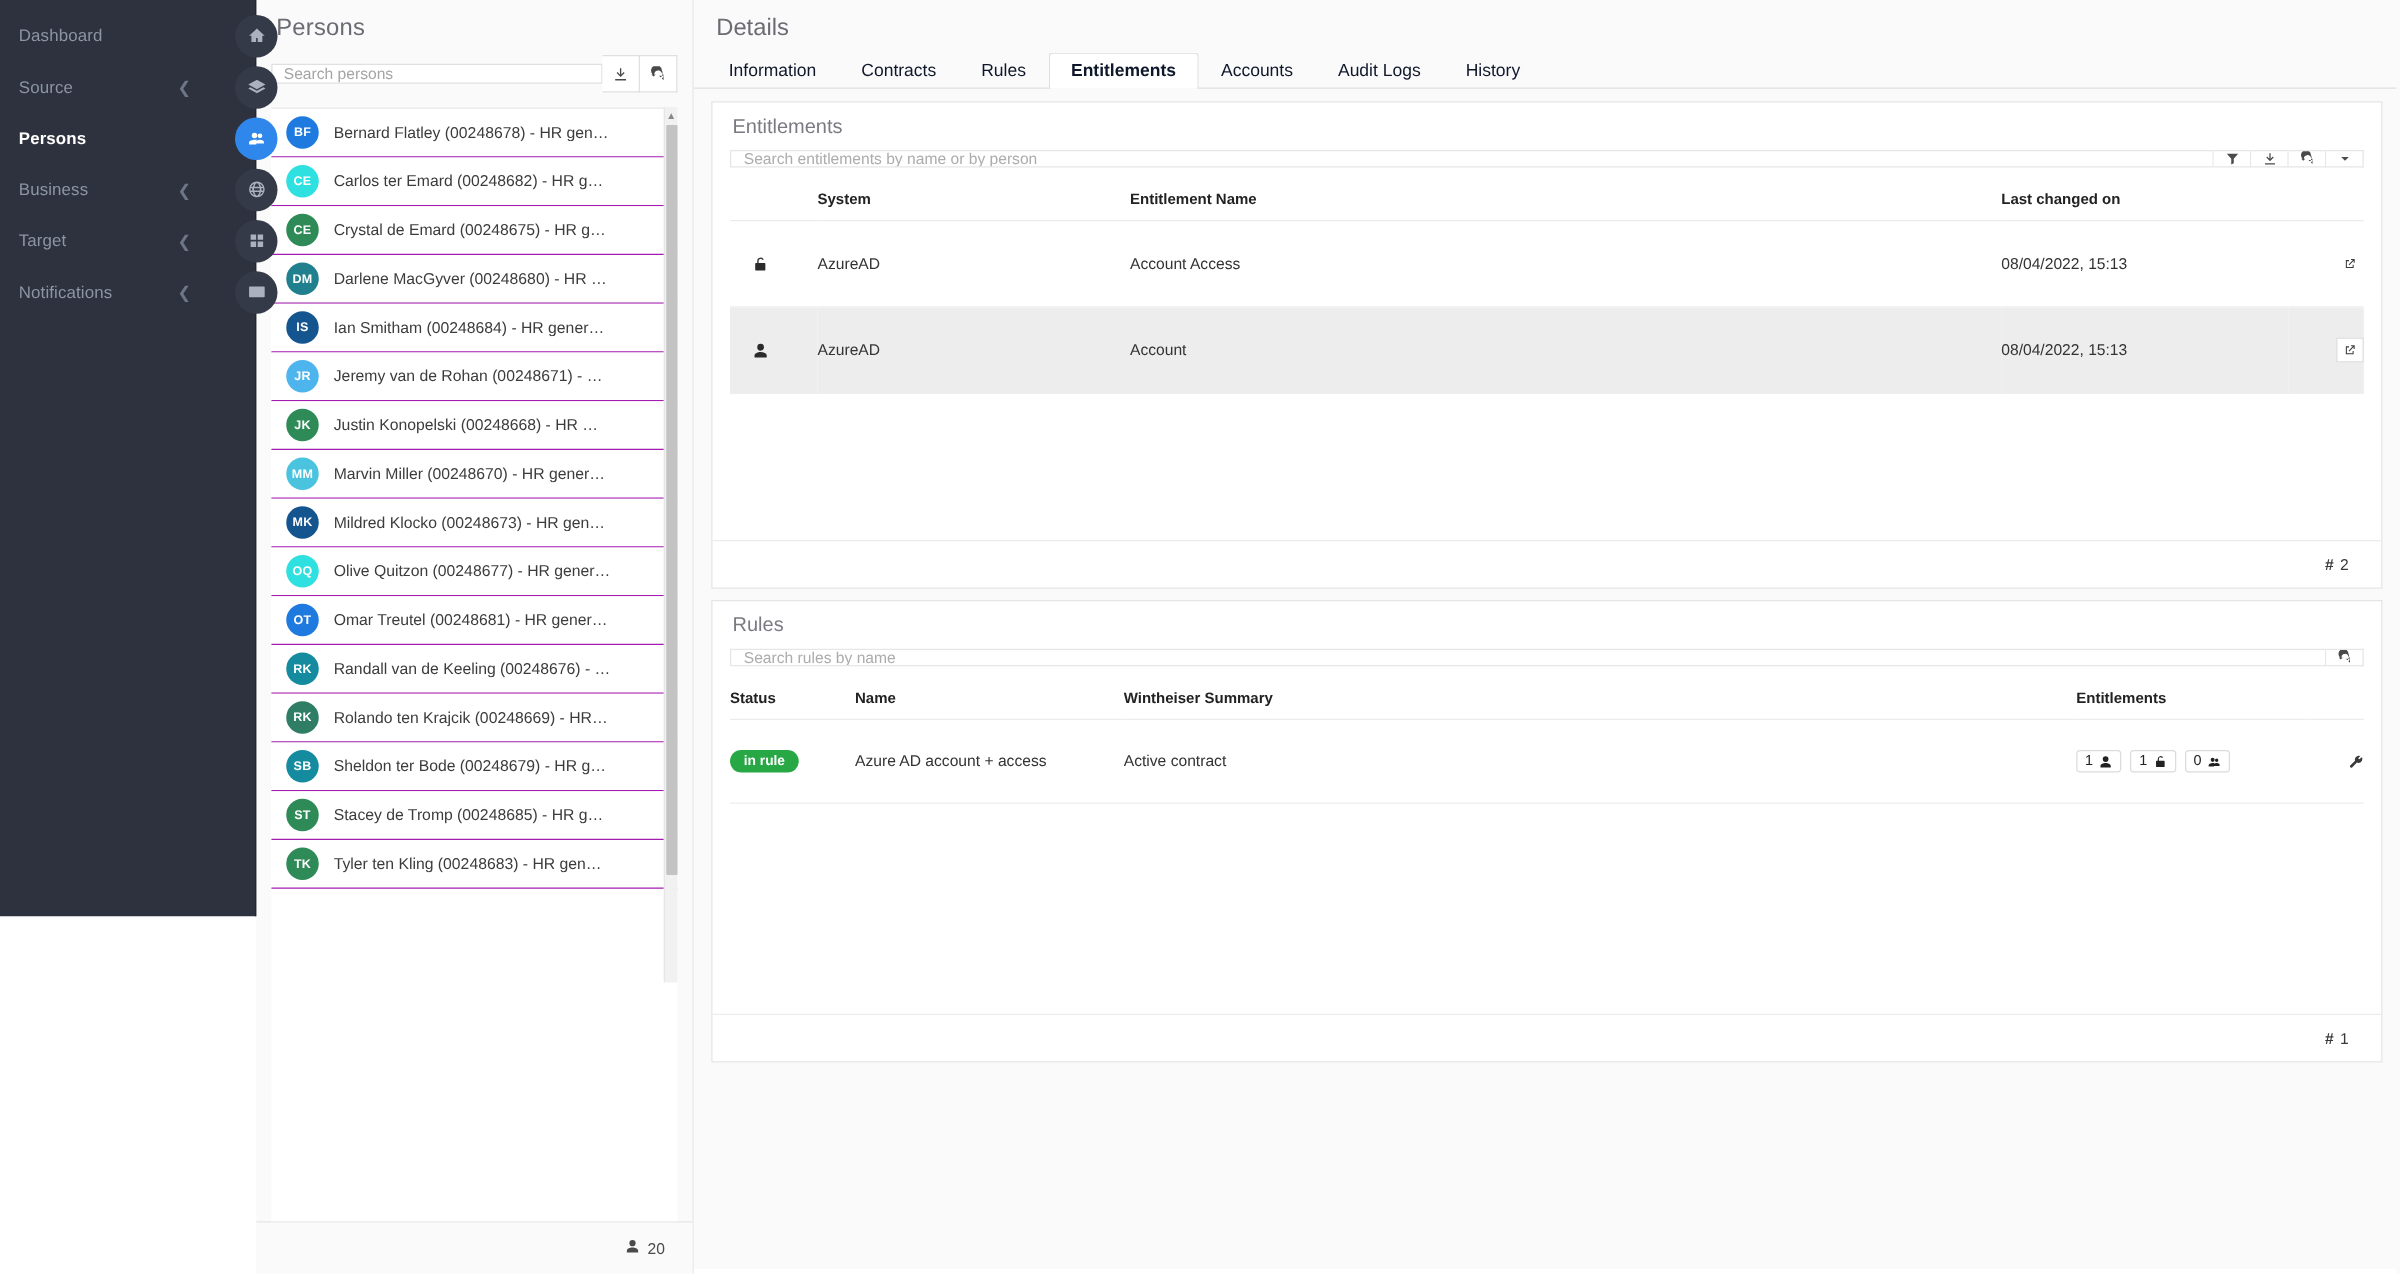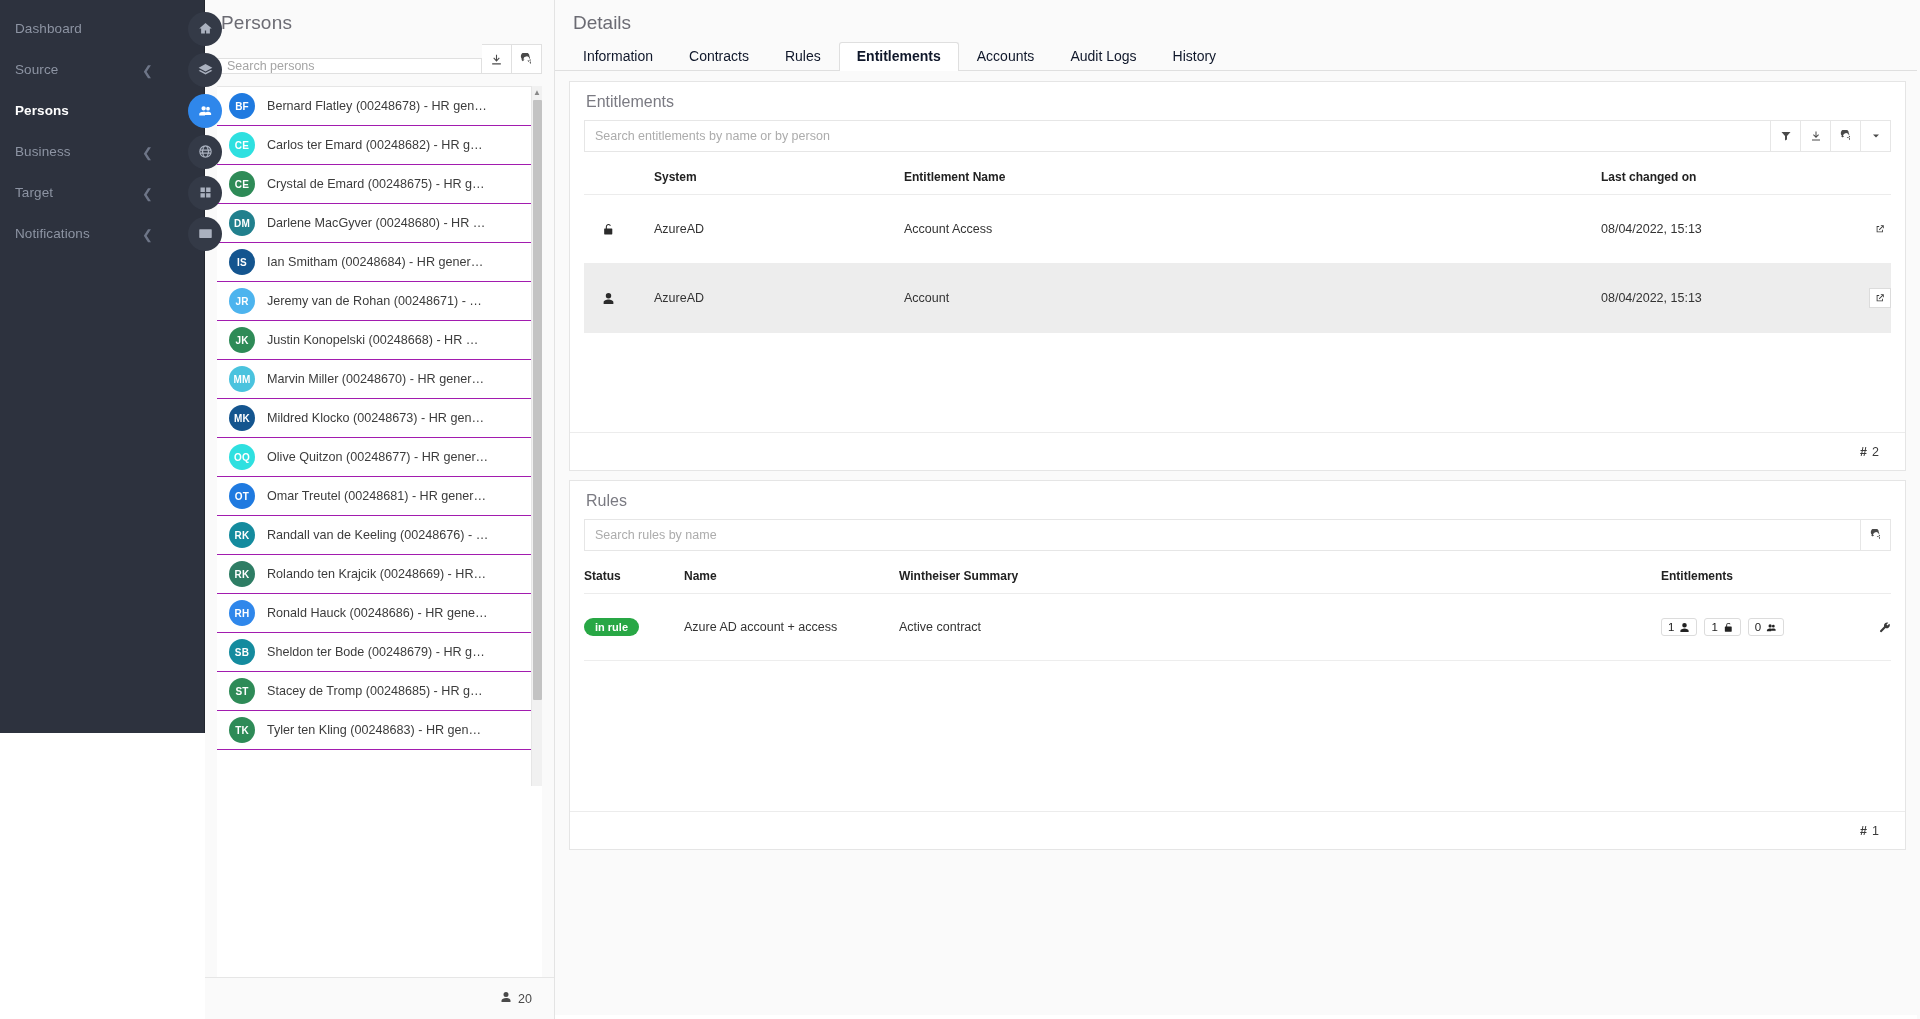--- a/index.html
+++ b/index.html
@@ -66,21 +66,21 @@
     border-right: 1px solid #e3e3e3;
     display: flex; flex-direction: column;
     position: relative;
   }
   .panel-title {
     font-size: 19px; color: #6b6b73; font-weight: 400;
     padding: 12px 0 10px 16px;
     letter-spacing: .2px;
   }
   .persons-searchbar {
-    display: flex; align-items: flex-end;
+    display: flex; align-items: center;
     padding: 0 12px 0 12px;
     height: 30px;
     margin-bottom: 12px;
   }
   .search-input {
     flex: 1;
     border: 1px solid #e0e0e0;
     background: #fff;
     font-size: 12.5px;
     color: #333;
@@ -207,21 +207,21 @@
   .card.entitlements { height: 390px; }
   .card.rules { height: 370px; margin-top: 9px; }
 
   .card-heading {
     font-size: 16px; color: #7a7a82; font-weight: 400;
     padding: 11px 0 9px 16px;
   }
   .card-searchbar {
     display: flex; align-items: stretch;
     margin: 0 14px;
-    height: 32px;
+    height: 14px;
   }
   .card-search-input {
     flex: 1;
     border: 1px solid #e6e6e6;
     font-size: 12.5px;
     color: #333;
     padding: 0 10px;
     outline: none;
     background:#fff;
     font-family: "Liberation Sans", sans-serif;
@@ -440,24 +440,20 @@
         <span class="avatar" style="background:#1f7ae0">OT</span>
         <span class="person-name">Omar Treutel (00248681) - HR gener…</span>
       </div>
       <div class="person-row">
         <span class="avatar" style="background:#148b9e">RK</span>
         <span class="person-name">Randall van de Keeling (00248676) - …</span>
       </div>
       <div class="person-row">
         <span class="avatar" style="background:#2e7d64">RK</span>
         <span class="person-name">Rolando ten Krajcik (00248669) - HR…</span>
-      </div>
-      <div class="person-row">
-        <span class="avatar" style="background:#2f87eb">RH</span>
-        <span class="person-name">Ronald Hauck (00248686) - HR gene…</span>
       </div>
       <div class="person-row">
         <span class="avatar" style="background:#148b9e">SB</span>
         <span class="person-name">Sheldon ter Bode (00248679) - HR g…</span>
       </div>
       <div class="person-row">
         <span class="avatar" style="background:#2e8b57">ST</span>
         <span class="person-name">Stacey de Tromp (00248685) - HR g…</span>
       </div>
       <div class="person-row">

